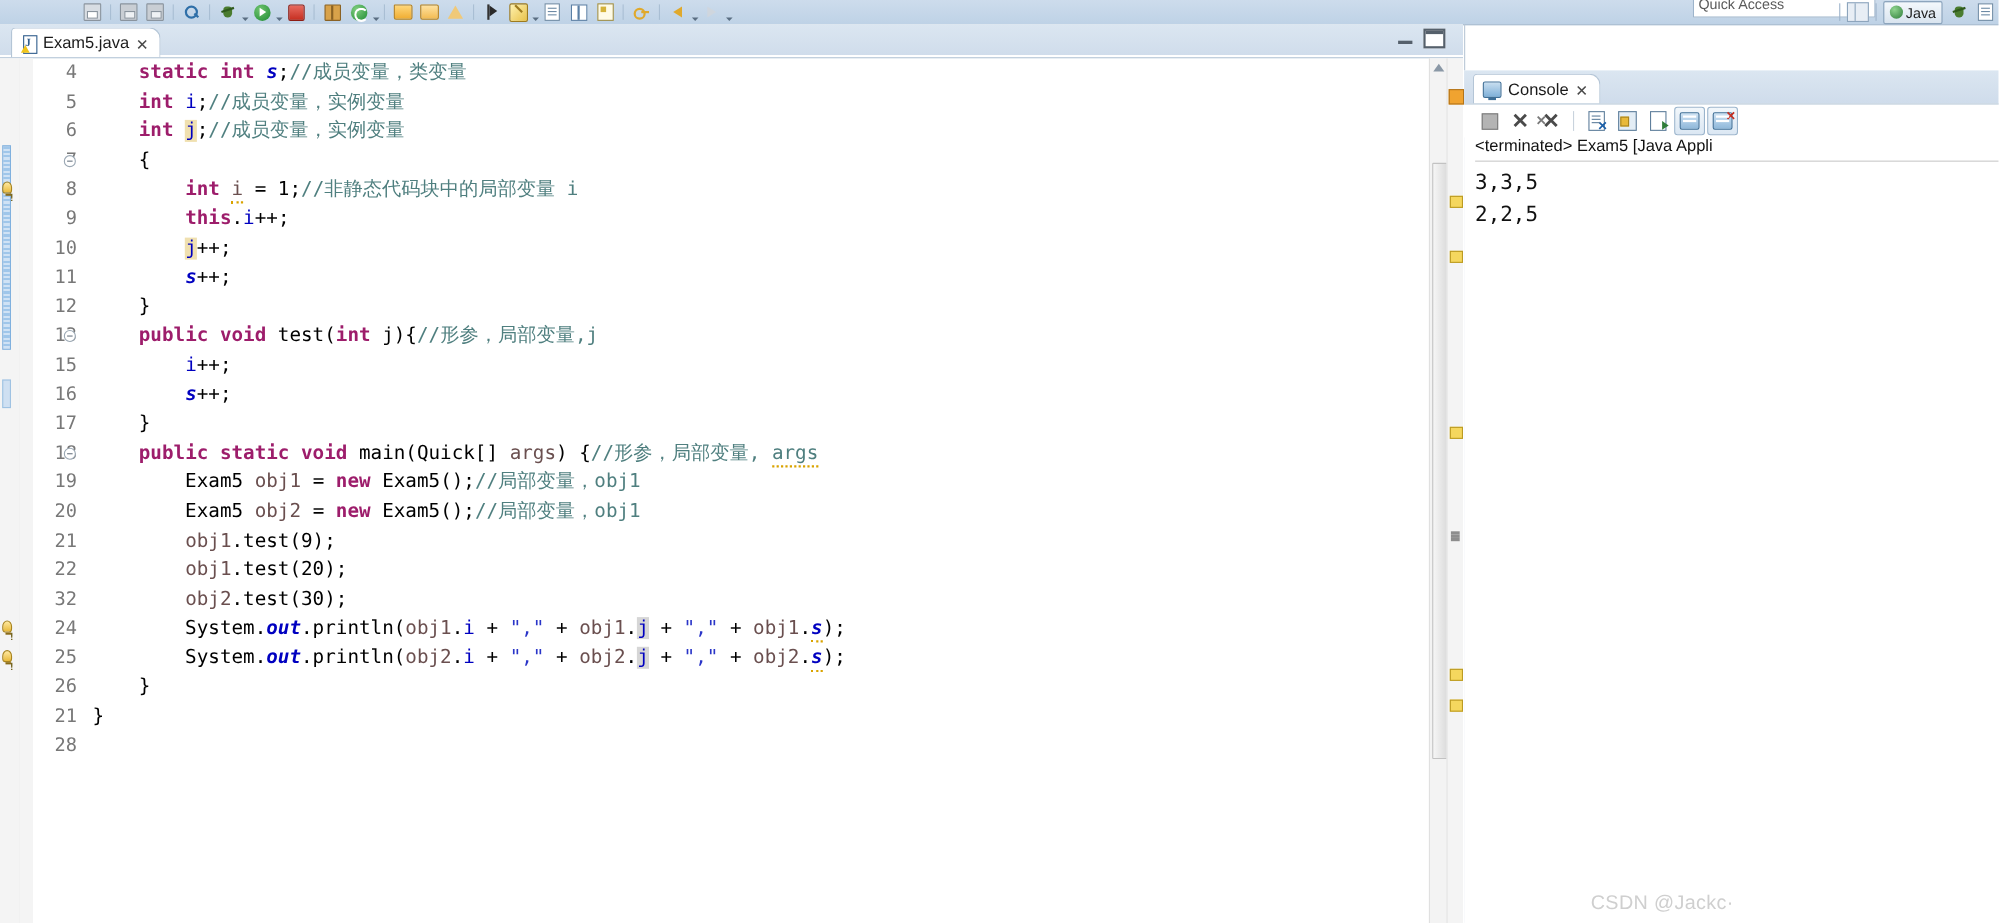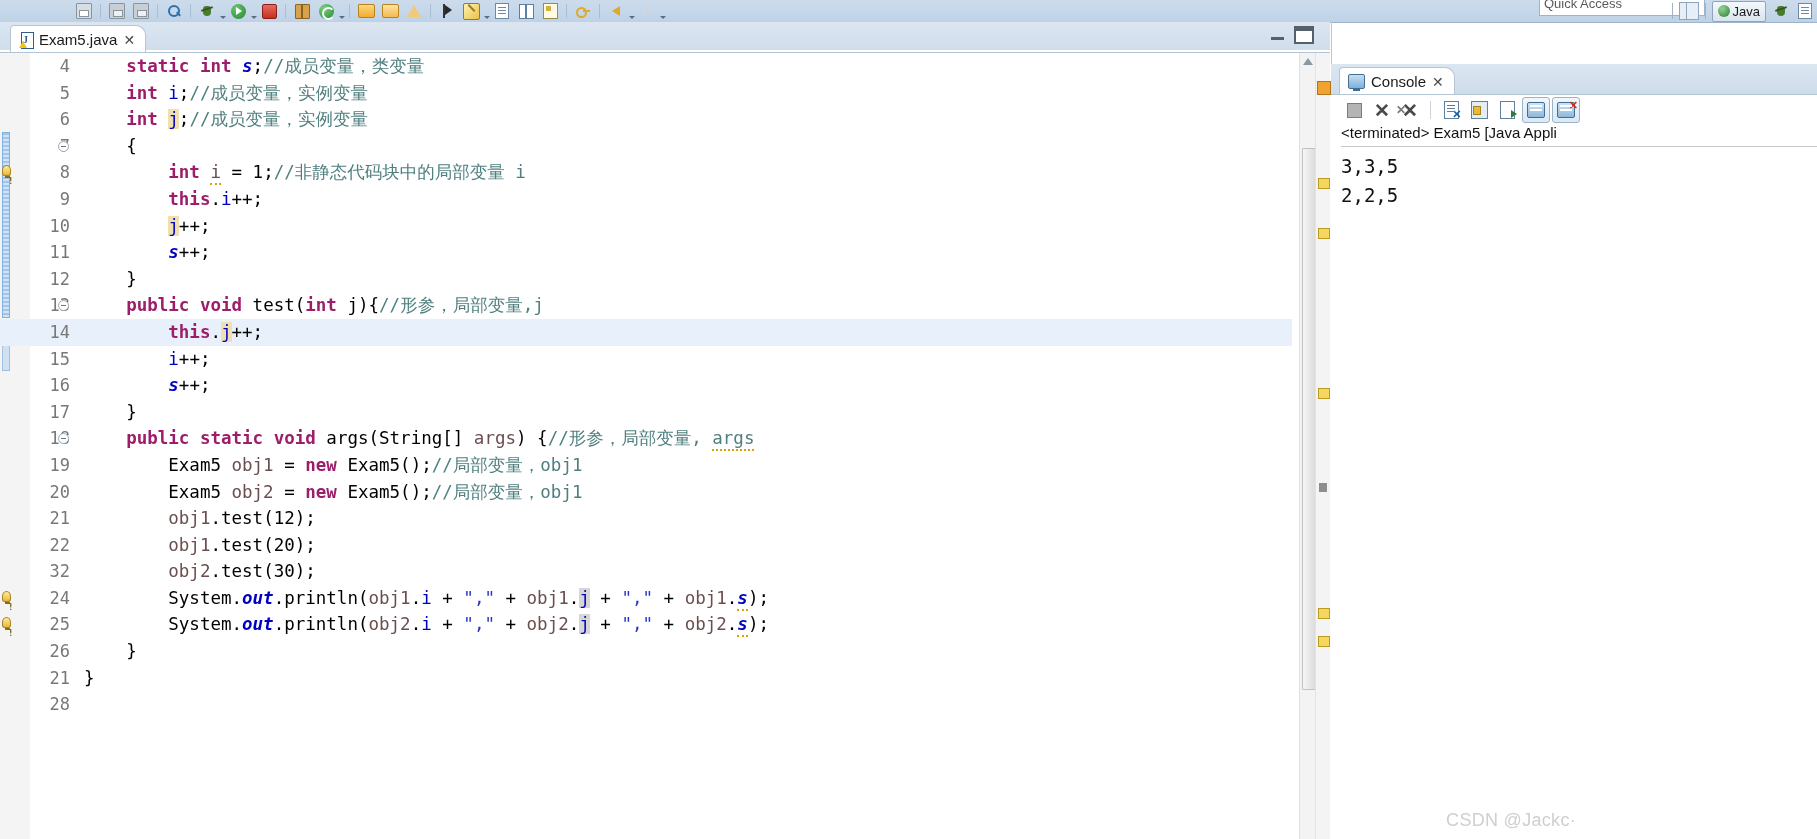--- a/index.html
+++ b/index.html
@@ -387,28 +387,27 @@
           <div class="cline"><span class="gut">4</span><span class="ctext"><span class="pl">    </span><span class="kw">static int </span><span class="sfld">s</span><span class="pl">;</span><span class="cm">//成员变量，类变量</span></span></div>
           <div class="cline"><span class="gut">5</span><span class="ctext"><span class="pl">    </span><span class="kw">int </span><span class="fld">i</span><span class="pl">;</span><span class="cm">//成员变量，实例变量</span></span></div>
           <div class="cline"><span class="gut">6</span><span class="ctext"><span class="pl">    </span><span class="kw">int </span><span class="fld occ">j</span><span class="pl">;</span><span class="cm">//成员变量，实例变量</span></span></div>
           <div class="cline"><span class="gut">7</span><span class="fold"></span><span class="ctext"><span class="pl">    {</span></span></div>
           <div class="cline"><span class="gut">8</span><span class="ann-mark" style="top: 6px;"><span class="bulb"></span><span class="warnq">!</span></span><span class="ctext"><span class="pl">        </span><span class="kw">int </span><span class="loc sq">i</span><span class="pl"> = 1;</span><span class="cm">//非静态代码块中的局部变量 i</span></span></div>
           <div class="cline"><span class="gut">9</span><span class="ctext"><span class="pl">        </span><span class="kw">this</span><span class="pl">.</span><span class="fld">i</span><span class="pl">++;</span></span></div>
           <div class="cline"><span class="gut">10</span><span class="ctext"><span class="pl">        </span><span class="fld occ">j</span><span class="pl">++;</span></span></div>
           <div class="cline"><span class="gut">11</span><span class="ctext"><span class="pl">        </span><span class="sfld">s</span><span class="pl">++;</span></span></div>
           <div class="cline"><span class="gut">12</span><span class="ctext"><span class="pl">    }</span></span></div>
           <div class="cline"><span class="gut">13</span><span class="fold"></span><span class="ctext"><span class="pl">    </span><span class="kw">public void </span><span class="pl">test(</span><span class="kw">int </span><span class="pl">j)</span><span class="pl">{</span><span class="cm">//形参，局部变量,j</span></span></div>
-          <div class="cline cur"><span class="gut">14</span><span class="ctext"><span class="pl">        </span><span class="kw">this</span><span class="pl">.</span><span class="fld occ">j</span><span class="pl">++;</span></span></div>
           <div class="cline"><span class="gut">15</span><span class="ctext"><span class="pl">        </span><span class="fld">i</span><span class="pl">++;</span></span></div>
           <div class="cline"><span class="gut">16</span><span class="ctext"><span class="pl">        </span><span class="sfld">s</span><span class="pl">++;</span></span></div>
           <div class="cline"><span class="gut">17</span><span class="ctext"><span class="pl">    }</span></span></div>
-          <div class="cline"><span class="gut">18</span><span class="fold"></span><span class="ctext"><span class="pl">    </span><span class="kw">public static void </span><span class="pl">args(String[] </span><span class="loc">args</span><span class="pl">) {</span><span class="cm">//形参，局部变量, </span><span class="cm sq">args</span></span></div>
+          <div class="cline"><span class="gut">18</span><span class="fold"></span><span class="ctext"><span class="pl">    </span><span class="kw">public static void </span><span class="pl">main(Quick[] </span><span class="loc">args</span><span class="pl">) {</span><span class="cm">//形参，局部变量, </span><span class="cm sq">args</span></span></div>
           <div class="cline"><span class="gut">19</span><span class="ctext"><span class="pl">        Exam5 </span><span class="loc">obj1</span><span class="pl"> = </span><span class="kw">new </span><span class="pl">Exam5();</span><span class="cm">//局部变量，obj1</span></span></div>
           <div class="cline"><span class="gut">20</span><span class="ctext"><span class="pl">        Exam5 </span><span class="loc">obj2</span><span class="pl"> = </span><span class="kw">new </span><span class="pl">Exam5();</span><span class="cm">//局部变量，obj1</span></span></div>
-          <div class="cline"><span class="gut">21</span><span class="ctext"><span class="pl">        </span><span class="loc">obj1</span><span class="pl">.test(12);</span></span></div>
+          <div class="cline"><span class="gut">21</span><span class="ctext"><span class="pl">        </span><span class="loc">obj1</span><span class="pl">.test(9);</span></span></div>
           <div class="cline"><span class="gut">22</span><span class="ctext"><span class="pl">        </span><span class="loc">obj1</span><span class="pl">.test(20);</span></span></div>
           <div class="cline"><span class="gut">32</span><span class="ctext"><span class="pl">        </span><span class="loc">obj2</span><span class="pl">.test(30);</span></span></div>
           <div class="cline"><span class="gut">24</span><span class="ann-mark" style="top: 6px;"><span class="bulb"></span><span class="warnq">!</span></span><span class="ctext"><span class="pl">        System.</span><span class="sfld">out</span><span class="pl">.println(</span><span class="loc">obj1</span><span class="pl">.</span><span class="fld">i</span><span class="pl"> + </span><span class="str">","</span><span class="pl"> + </span><span class="loc">obj1</span><span class="pl">.</span><span class="fld occ2">j</span><span class="pl"> + </span><span class="str">","</span><span class="pl"> + </span><span class="loc">obj1</span><span class="pl">.</span><span class="sfld sq">s</span><span class="pl">);</span></span></div>
           <div class="cline"><span class="gut">25</span><span class="ann-mark" style="top: 6px;"><span class="bulb"></span><span class="warnq">!</span></span><span class="ctext"><span class="pl">        System.</span><span class="sfld">out</span><span class="pl">.println(</span><span class="loc">obj2</span><span class="pl">.</span><span class="fld">i</span><span class="pl"> + </span><span class="str">","</span><span class="pl"> + </span><span class="loc">obj2</span><span class="pl">.</span><span class="fld occ2">j</span><span class="pl"> + </span><span class="str">","</span><span class="pl"> + </span><span class="loc">obj2</span><span class="pl">.</span><span class="sfld sq">s</span><span class="pl">);</span></span></div>
           <div class="cline"><span class="gut">26</span><span class="ctext"><span class="pl">    }</span></span></div>
           <div class="cline"><span class="gut">21</span><span class="ctext"><span class="pl">}</span></span></div>
           <div class="cline"><span class="gut">28</span><span class="ctext"><span class="pl"></span></span></div>
         </div>
 
       <div class="vscroll">

